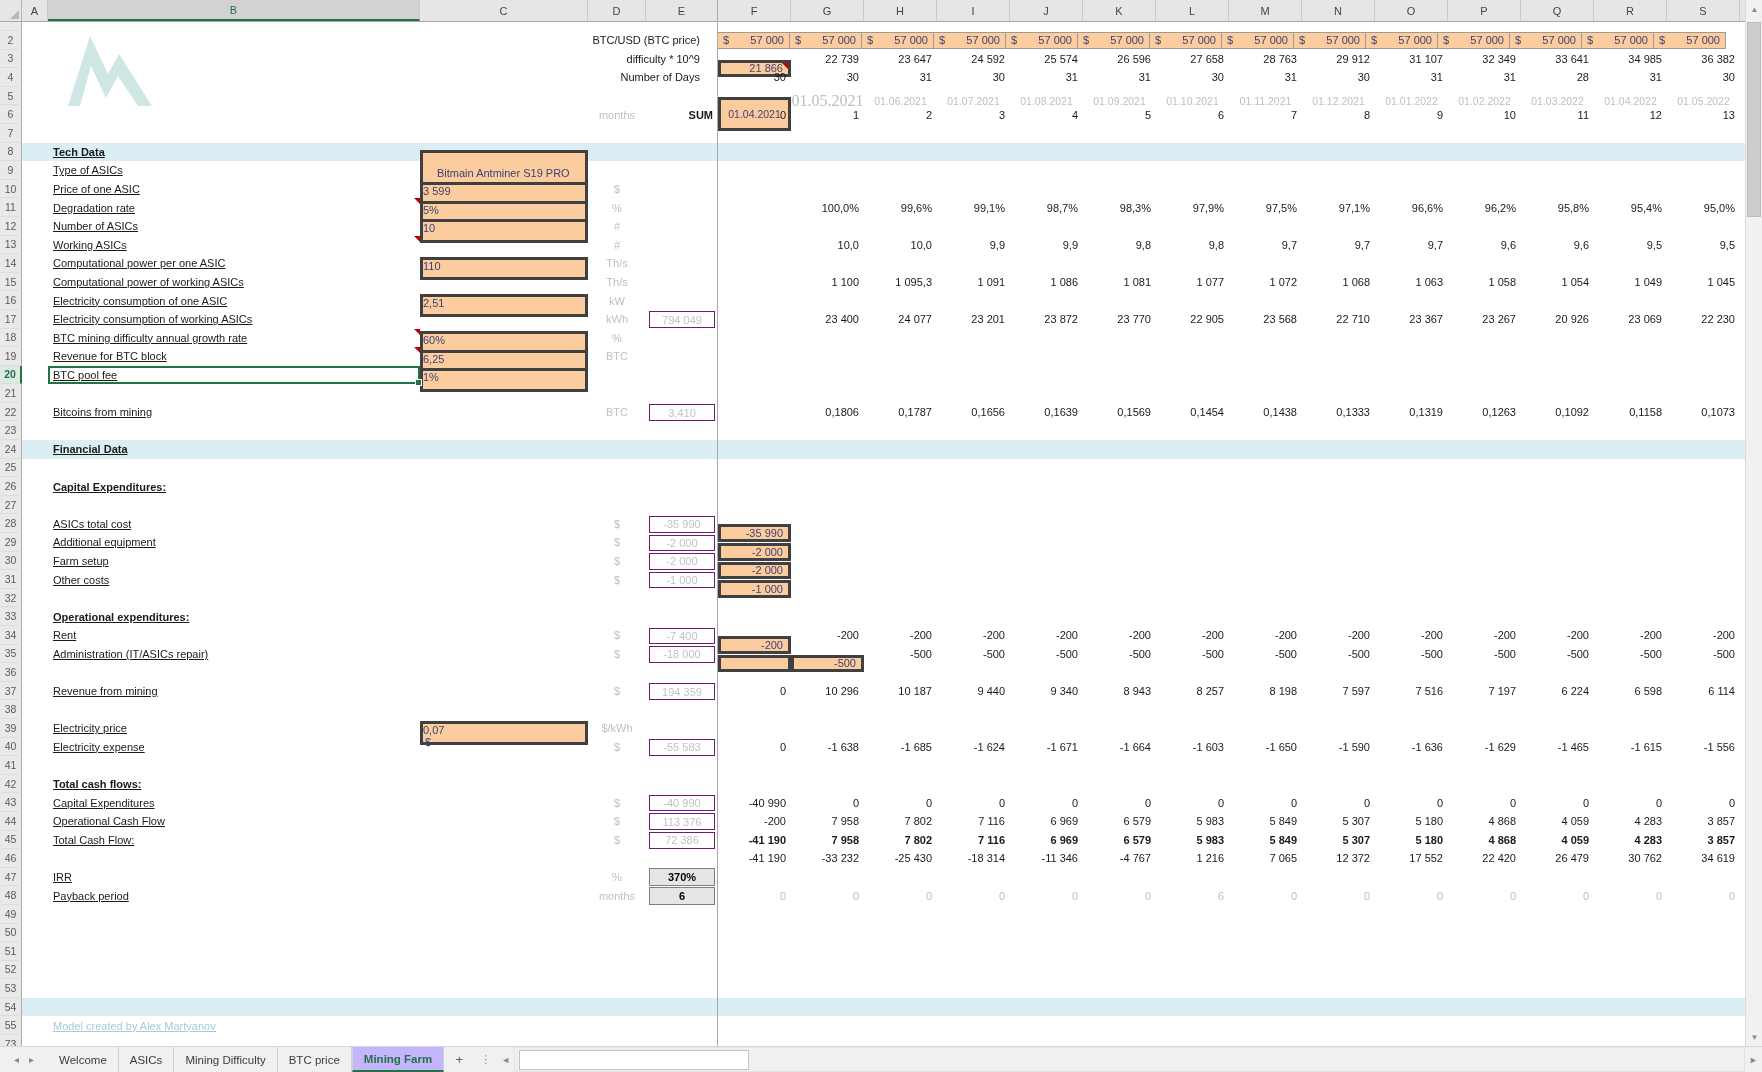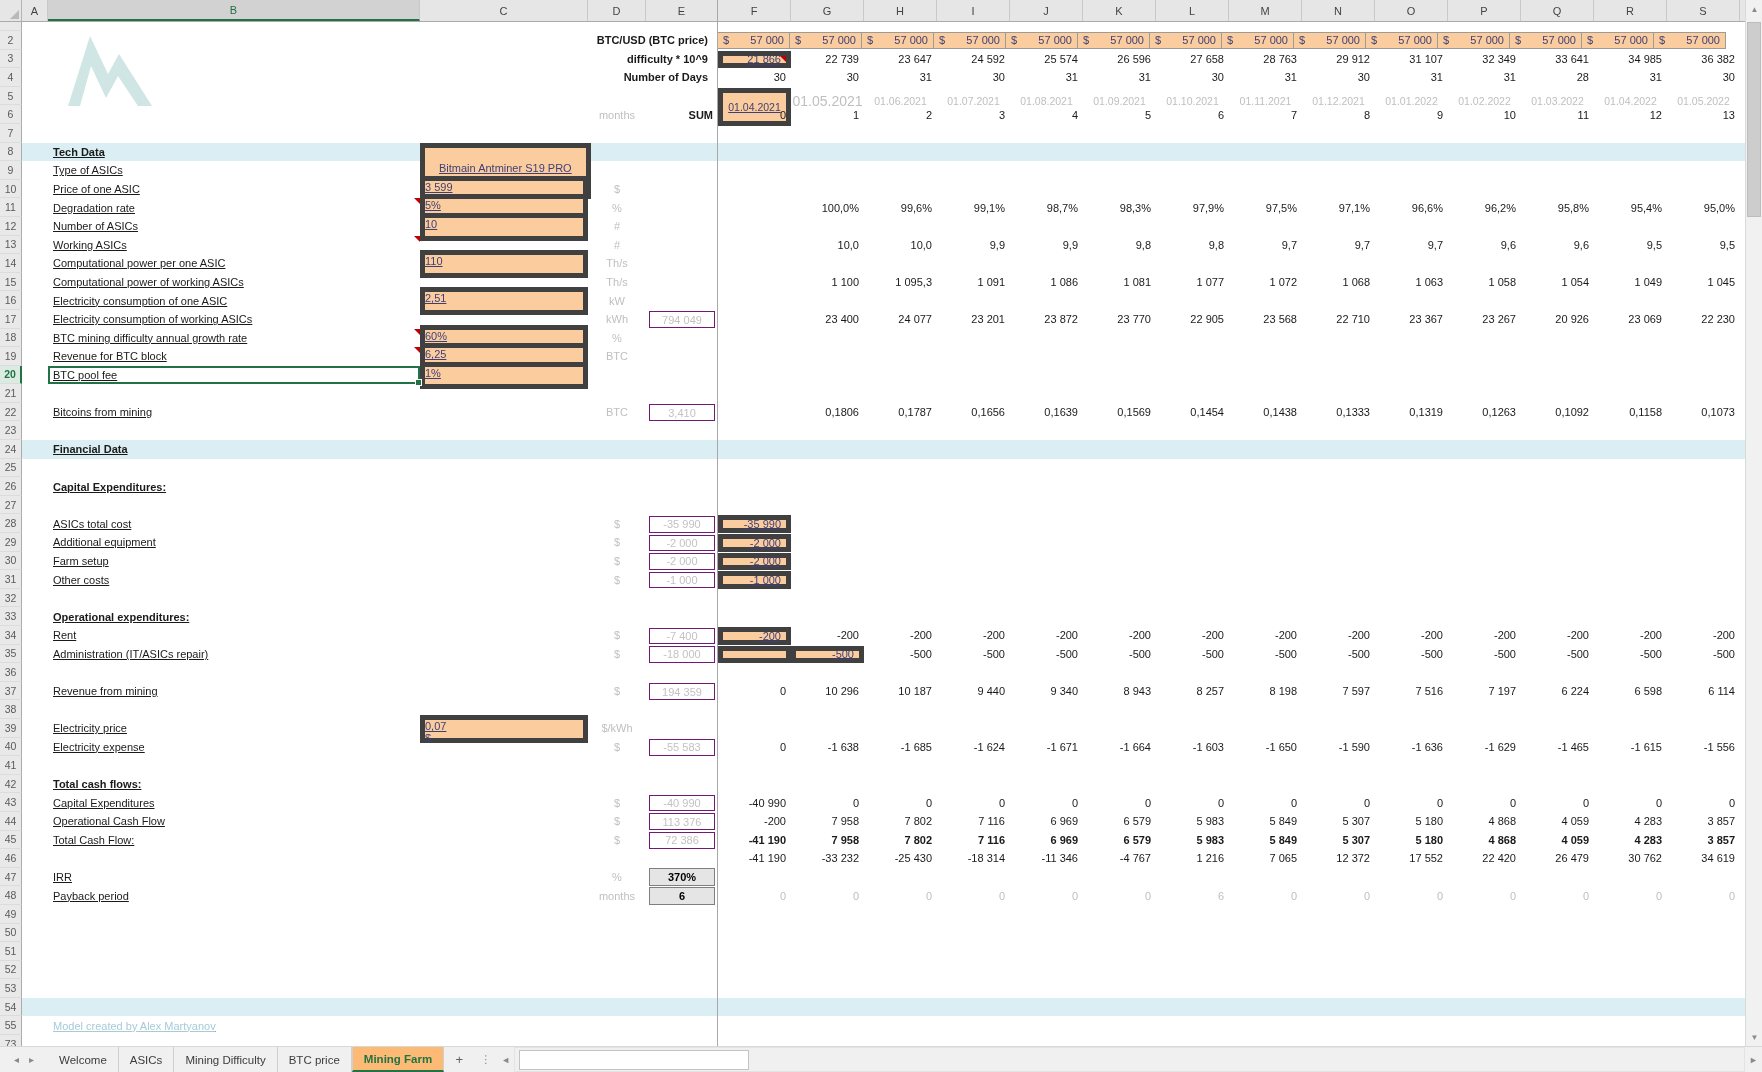--- a/index.html
+++ b/index.html
@@ -19,29 +19,29 @@
   .sheetbody{position:absolute;top:22px;left:0;width:1762px;height:1024px;overflow:hidden;background:#fff;}
   .row{display:flex;height:18.6px;box-sizing:border-box;}
   .row.sliver{height:9px;}
   .gut{box-sizing:border-box;width:22px;background:#e9e9e9;border-right:1px solid #ababab;
        border-bottom:1px solid #dcdcdc;color:#5a5a5a;font-size:10.5px;display:flex;align-items:center;justify-content:center;}
   .gut.selrow{background:#dcebe2;color:var(--accent);border-right:2px solid var(--accent);font-weight:bold;}
   .rc{display:flex;width:1723px;box-sizing:border-box;position:relative;}
   .rc.band{background:var(--band);}
   .cell{box-sizing:border-box;position:relative;display:flex;align-items:center;overflow:visible;white-space:nowrap;}
   .ca{width:26px;} .cb{width:372px;text-decoration:underline;} .cc{width:168px;} .cd{width:58px;} .ce{width:72px;} .cf{width:73px;}
-  .merge-be{width:670px;justify-content:flex-end;padding-right:10px;font-weight:bold;}
+  .merge-be{width:670px;justify-content:flex-end;padding-right:18px;}
   .lbl{padding-left:5px;}
   .bold{font-weight:bold;}
   .num{justify-content:flex-end;padding-right:5px;}
   .ctr{justify-content:center;padding:14px;}
   .unit{color:var(--gray_text);justify-content:center;}
   
-  .inp{background:var(--input_bg);border:5px solid #404040;color:var(--input_text);
-       height:17.6px;margin-top:1px;text-decoration:underline;}
+  .inp{background:var(--input_bg);border:3px solid #404040;color:var(--input_text);
+       height:17.6px;margin-top:10px;}
   .inp.full{width:100%;}
   .inp .pre{position:absolute;left:5px;}
   
   .ebox{border:1px solid #701a75;color:#c2c2c2;width:66px;height:16.6px;margin:1px 3px 0 3px;
         display:flex;align-items:center;justify-content:center;box-sizing:border-box;}
   
   .rbox{border:1px solid #7f7f7f;background:#e5e5e5;color:#000;font-weight:bold;width:66px;height:17.6px;
         margin:0.5px 3px 0 3px;display:flex;align-items:center;justify-content:center;box-sizing:border-box;}
   
   .mny{background:var(--input_bg);border:1px solid #9b9b9b;color:var(--input_text);
@@ -62,21 +62,21 @@
   .vscroll{position:absolute;right:0;top:0;width:17px;height:1046px;background:#f1f1f1;border-left:1px solid #dadada;box-sizing:border-box;z-index:6;}
   .varrow{width:17px;height:18px;display:flex;align-items:center;justify-content:center;color:#8a8a8a;font-size:8px;background:#f1f1f1;}
   .vthumb{position:absolute;left:1px;top:22px;width:14px;height:195px;background:#cdcdcd;border:1px solid #bdbdbd;box-sizing:border-box;}
   .vscroll .dn{position:absolute;bottom:0;}
 
   
   .tabbar{position:absolute;left:0;bottom:0;width:1762px;height:26px;background:#f0f0f0;
           border-top:1px solid #d8d8d8;display:flex;align-items:stretch;box-sizing:border-box;z-index:7;}
   .navarrows{display:flex;align-items:center;gap:10px;padding:0 14px;color:#8a8a8a;font-size:10px;}
   .tab{display:flex;align-items:center;padding:0 11px;color:#3c3c3c;font-size:11.5px;border-right:1px solid #cfcfcf;cursor:pointer;}
-  .tab.active{background:#fdba74;color:var(--accent);font-weight:bold;border-bottom:2px solid var(--accent);
+  .tab.active{background:#c4b5fd;color:var(--accent);font-weight:bold;border-bottom:2px solid var(--accent);
               border-left:1px solid #cfcfcf;box-sizing:border-box;}
   .addsheet{display:flex;align-items:center;justify-content:center;width:30px;color:#5f5f5f;font-size:13px;cursor:pointer;}
   .kebab{display:flex;align-items:center;color:#8a8a8a;padding:0 6px;font-size:11px;}
   .hscroll{flex:1;position:relative;background:#f0f0f0;display:flex;align-items:center;}
   .harrow{width:17px;height:100%;display:flex;align-items:center;justify-content:center;color:#8a8a8a;font-size:9px;background:#f0f0f0;}
   .htrack{position:relative;flex:1;height:100%;background:#f0f0f0;border:1px solid #e3e3e3;box-sizing:border-box;}
   .hthumb{position:absolute;left:4px;top:2px;width:230px;height:20px;background:#fff;border:1px solid #c3c3c3;box-sizing:border-box;}
 </style>
 </head>
 <body>
@@ -218,21 +218,21 @@
       </div>
       <div class="row">
         <div class="gut">5</div>
         <div class="rc">
           <div class="cell ca"></div>
           <div class="cell cb"></div>
           <div class="cell cc"></div>
           <div class="cell cd unit"></div>
           <div class="cell ce"></div>
           <div class="cell cf ctr inp" style="color: var(--input_text); font-size: 10.5px;">01.04.2021</div>
-          <div class="cell cf ctr" style="color: var(--gray_text); font-size: 14px;">01.05.2021</div>
+          <div class="cell cf ctr" style="color: var(--gray_text); font-size: 16px; font-family: Liberation Serif, serif;">01.05.2021</div>
           <div class="cell cf ctr" style="color: var(--gray_text); font-size: 10.5px;">01.06.2021</div>
           <div class="cell cf ctr" style="color: var(--gray_text); font-size: 10.5px;">01.07.2021</div>
           <div class="cell cf ctr" style="color: var(--gray_text); font-size: 10.5px;">01.08.2021</div>
           <div class="cell cf ctr" style="color: var(--gray_text); font-size: 10.5px;">01.09.2021</div>
           <div class="cell cf ctr" style="color: var(--gray_text); font-size: 10.5px;">01.10.2021</div>
           <div class="cell cf ctr" style="color: var(--gray_text); font-size: 10.5px;">01.11.2021</div>
           <div class="cell cf ctr" style="color: var(--gray_text); font-size: 10.5px;">01.12.2021</div>
           <div class="cell cf ctr" style="color: var(--gray_text); font-size: 10.5px;">01.01.2022</div>
           <div class="cell cf ctr" style="color: var(--gray_text); font-size: 10.5px;">01.02.2022</div>
           <div class="cell cf ctr" style="color: var(--gray_text); font-size: 10.5px;">01.03.2022</div>

